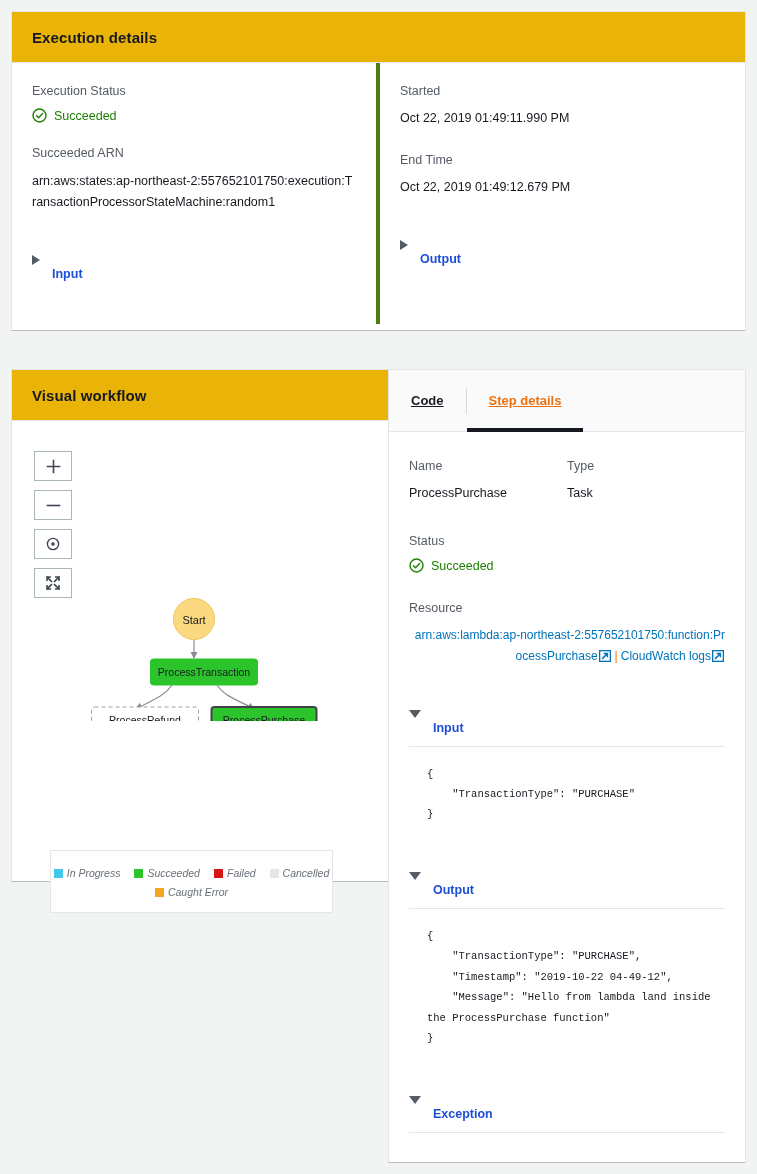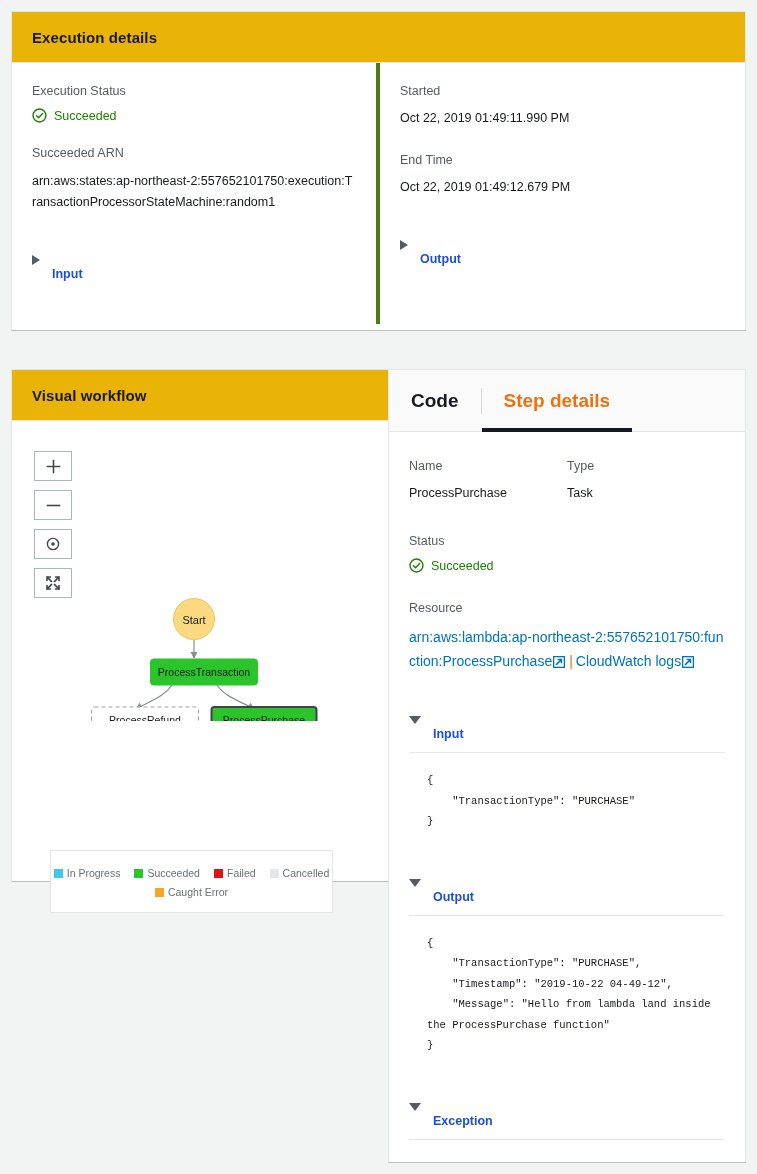--- a/index.html
+++ b/index.html
@@ -127,67 +127,69 @@
     border: 1px solid #e4e6e7;
     background: #fff;
     display: flex; flex-direction: column;
     align-items: center; justify-content: center;
     gap: 7px;
     padding-top: 2px;
   }
   .legend-row { display: flex; align-items: center; justify-content: center; gap: 14px; }
   .legend-item { display: flex; align-items: center; gap: 4px; }
   .legend-swatch { width: 9px; height: 9px; flex: none; }
-  .legend-text { font-size: 10.5px; color: #687078; }
+  .legend-text { font-size: 10.5px; color: #687078; font-style: italic; }
 
   
   #step-panel {
     position: absolute;
     left: 388px; top: 369px;
     width: 358px; height: 794px;
     background: #fff;
     border: 1px solid #e4e6e7;
     border-bottom-color: #b8bcc0;
   }
   .tabs {
     display: flex;
     height: 62px;
     background: #fafafa;
     border-bottom: 1px solid #e4e6e7;
     padding-left: 0;
   }
   .tab {
     display: flex; align-items: center; justify-content: center;
-    font-size: 19px;
+    font-size: 13px;
     font-weight: bold;
     cursor: pointer;
     position: relative;
     padding: 0 22px;
+    text-decoration: underline;
   }
   .tab.inactive { color: #16191f; }
   .tab-sep { align-self: center; width: 1px; height: 26px; background: #d5dbdb; }
   .tab.active { color: #ec7211; }
   .tab.active::after {
     content: "";
     position: absolute;
     left: 0; right: 0; bottom: -1px;
     height: 4px;
     background: #16191f;
   }
 
   .step-body { padding: 26px 20px 0 20px; }
   .kv-grid { display: flex; }
   .kv-col { width: 178px; }
 
   .resource-link {
-    font-size: 14px;
+    font-size: 12px;
     color: #0073bb;
     line-height: 1.72;
     word-break: break-all;
     cursor: pointer;
+    text-align: right;
   }
   .ext-icon { display: inline-block; vertical-align: -2px; margin: 0 1px; }
   .pipe { color: #ec7211; margin: 0 3px; }
 
   .section { margin-top: 24px; }
   .section-head {
     display: flex; align-items: center; gap: 12px;
     cursor: pointer;
     padding-bottom: 11px;
     border-bottom: 1px solid #e4e6e7;

